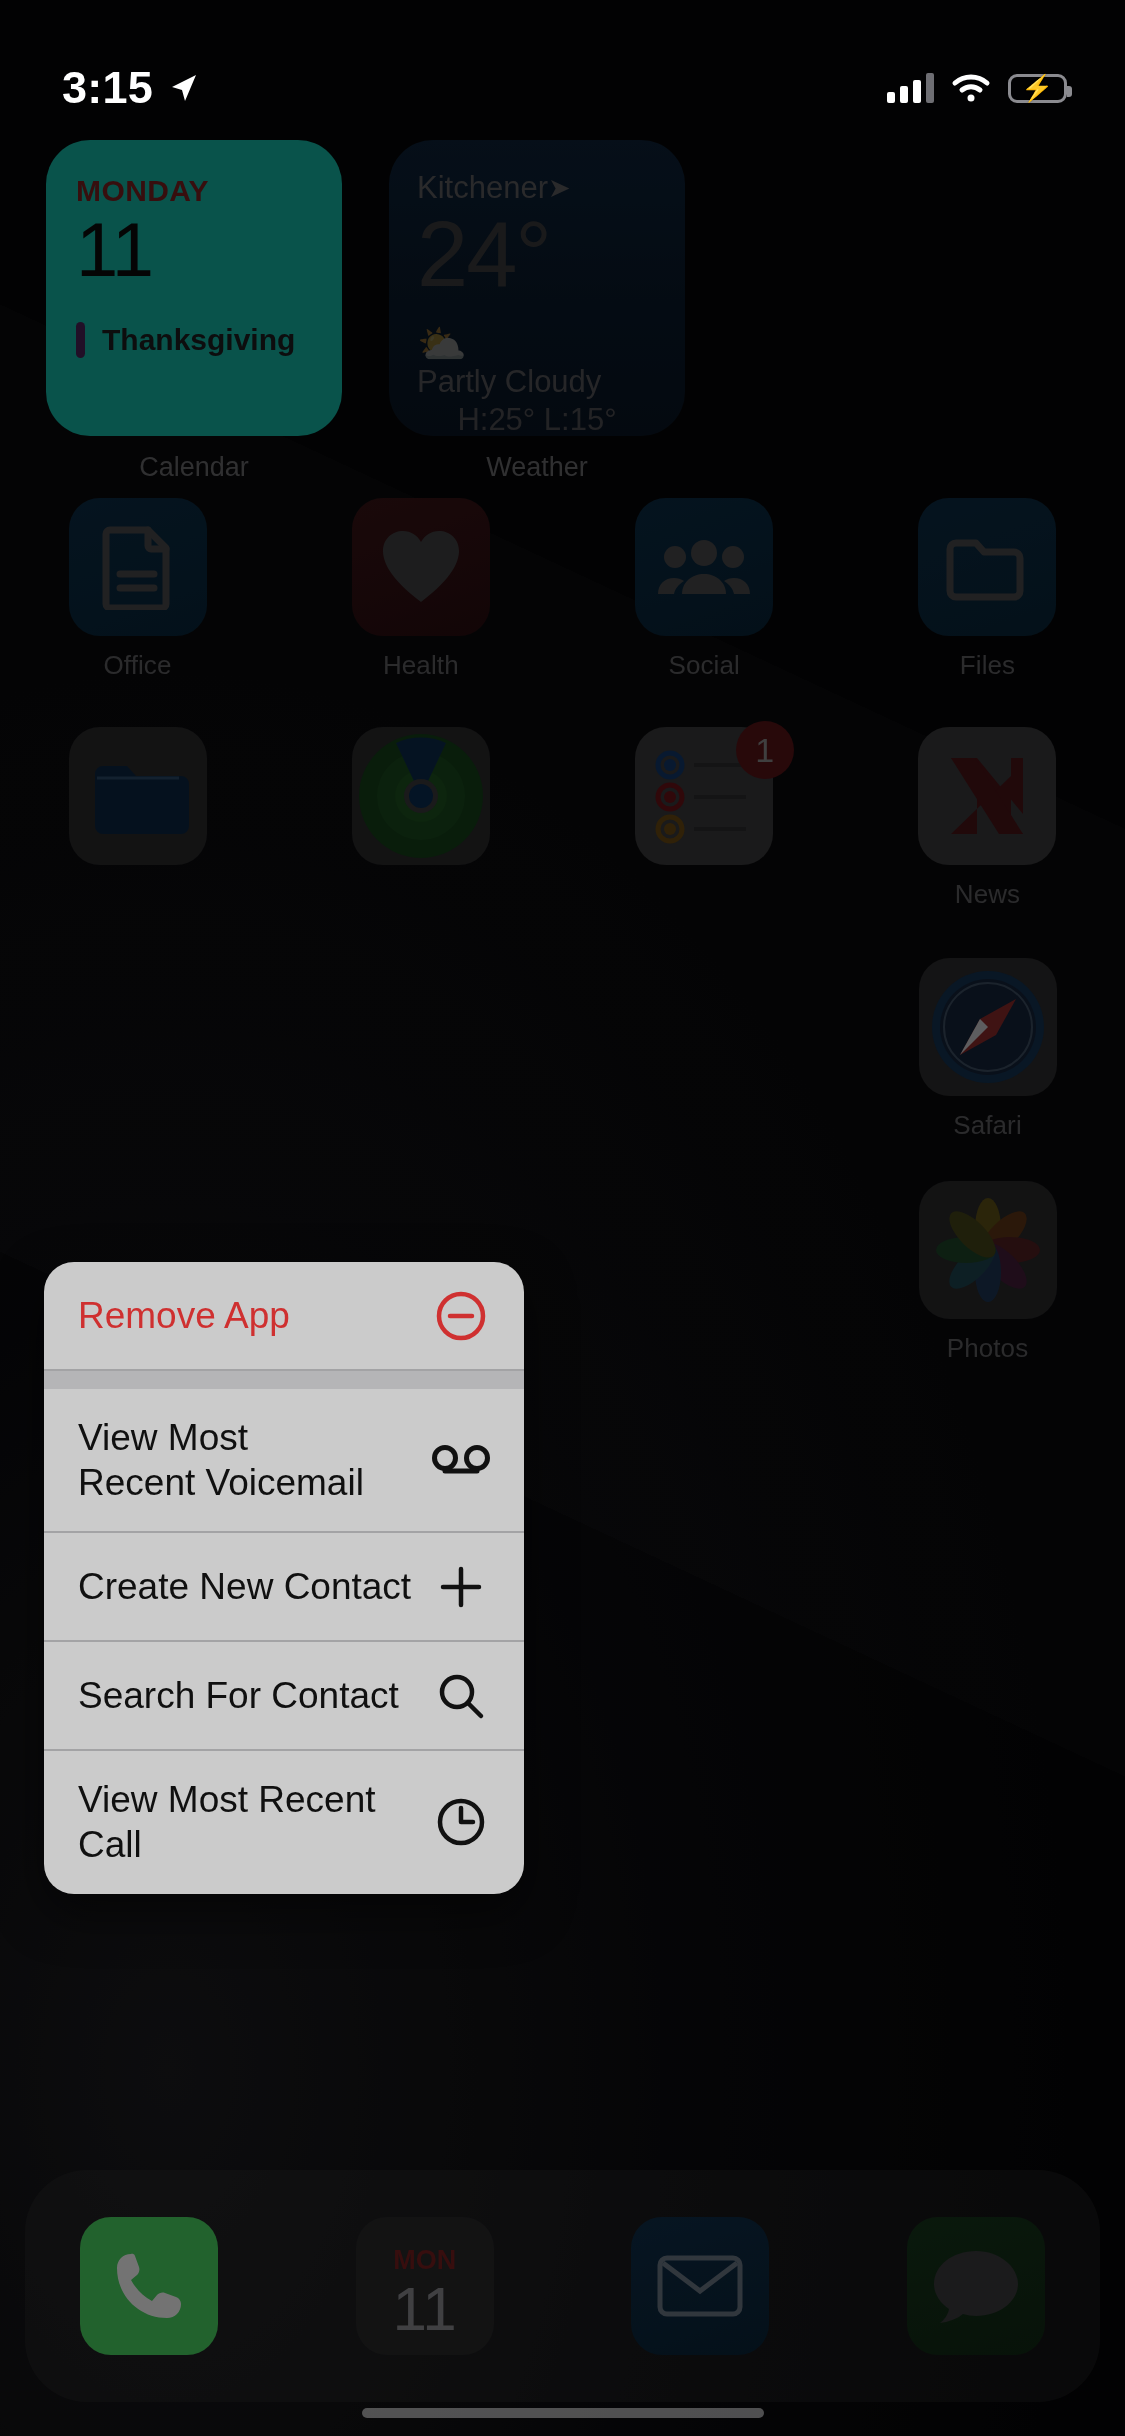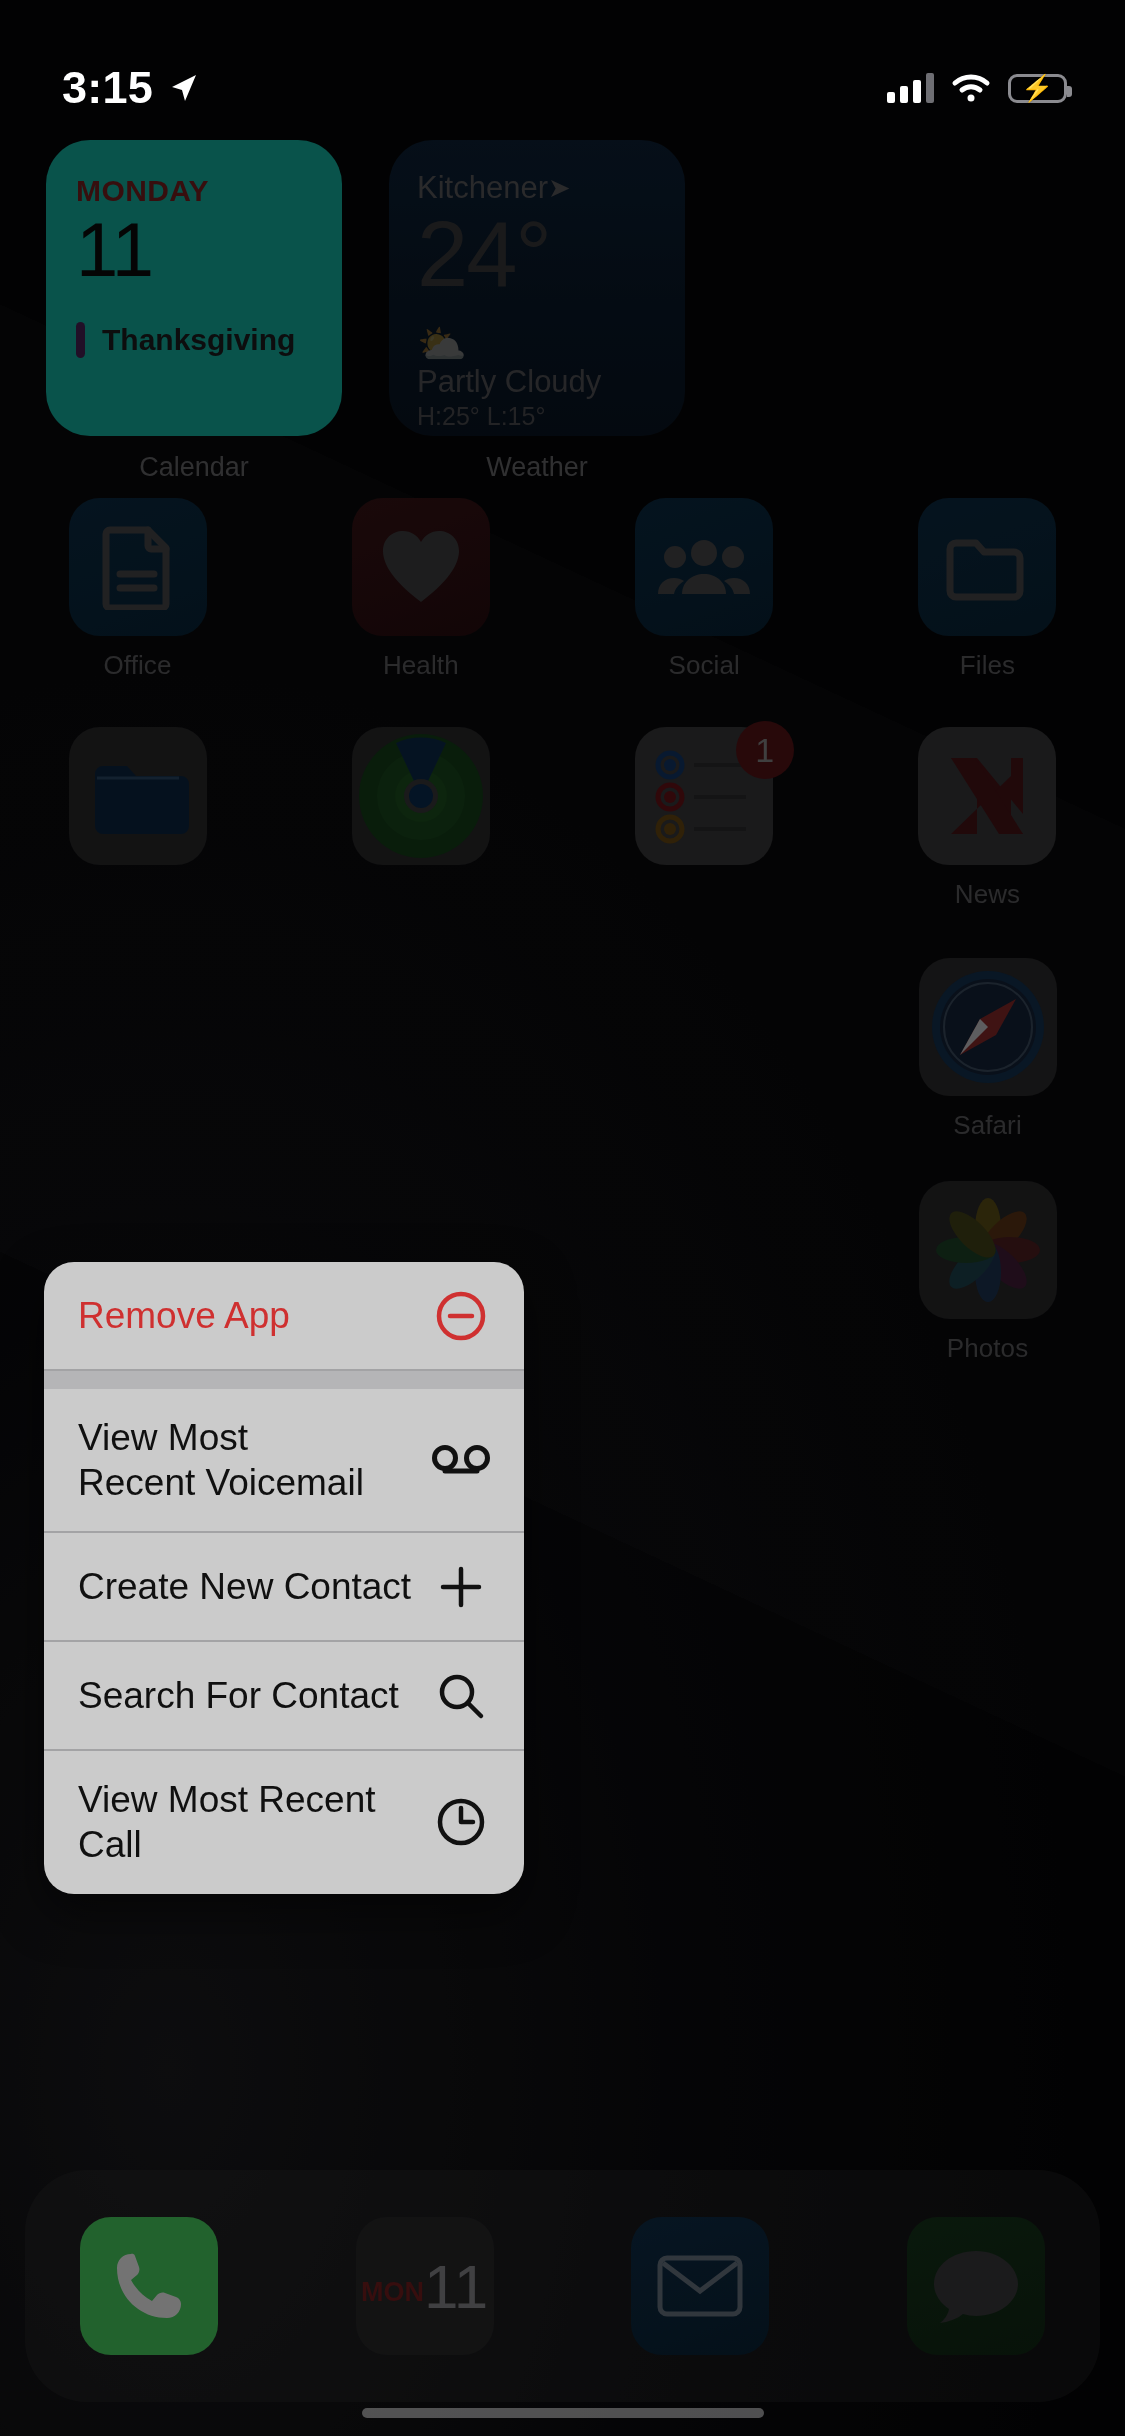--- a/index.html
+++ b/index.html
@@ -70,21 +70,21 @@
   .w-cal-bar{ width:9px; height:36px; border-radius:5px; background:#4b2358; flex:none; }
   .w-cal-title{ color:#1d1d1f; font-size:30px; font-weight:600; }
 
   .w-weather{ background:linear-gradient(180deg,#0e2238 0%,#0b1a2b 55%,#0b1624 100%);
               padding:30px 28px; }
   .w-city{ display:flex; align-items:center; color:#5d5d60; font-size:31px; font-weight:500; }
   .w-arrow{ font-size:27px; color:#5d5d60; }
   .w-temp{ color:#3b3b3d; font-size:92px; font-weight:200; line-height:1; margin-top:2px; letter-spacing:-2px; }
   .w-cond-icon{ margin-top:24px; font-size:40px; filter:grayscale(.35) brightness(.55); line-height:1; }
   .w-cond{ color:#56565a; font-size:31px; font-weight:400; }
-  .w-hl{ color:#4e4e52; font-size:25px; font-weight:400; margin-top:2px; }
+  .w-hl{ color:#4e4e52; font-size:31px; font-weight:400; margin-top:2px;text-align:center; }
 
   .widget-label{ position:absolute; width:296px; text-align:center; color:#6a6a6e;
                  font-size:27px; font-weight:500; }
 
   
   #grid{ position:absolute; top:498px; left:0; right:0; padding:0 40px; }
   .row{ display:flex; justify-content:space-between; margin-bottom:12px; }
   .app{ width:195px; display:flex; flex-direction:column; align-items:center; position:relative; }
   .icon{ width:138px; height:138px; border-radius:31px; position:relative; overflow:hidden;
          display:flex; align-items:center; justify-content:center; }
@@ -108,21 +108,21 @@
           display:flex; align-items:center; justify-content:center; z-index:5; }
 
   
   #dock{ position:absolute; left:25px; right:25px; bottom:34px; height:232px;
          border-radius:62px; background:rgba(58,58,60,.30); padding:0 28px;
          display:flex; align-items:center; justify-content:space-between; }
   .dock-app{ width:192px; display:flex; justify-content:center; }
   .dock-icon{ width:138px; height:138px; border-radius:31px; position:relative; overflow:hidden;
               display:flex; align-items:center; justify-content:center; }
   .ic-phone{ background:#4cd964; }
-  .ic-calendar{ background:#2a2a2c; flex-direction:row; }
+  .ic-calendar{ background:#2a2a2c; flex-direction:column; }
   .cal-mon{ color:#7b1f20; font-size:27px; font-weight:700; margin-top:12px; }
   .cal-num{ color:#8f8f93; font-size:62px; font-weight:300; line-height:1; margin-top:2px; }
   .ic-mail{ background:linear-gradient(160deg,#10304c,#0b2539); }
   .ic-messages{ background:linear-gradient(160deg,#17371c,#112a16); }
 
   
   #context-menu{
     position:absolute; left:44px; top:1262px; width:480px;
     background:#cbcbcb; border-radius:30px; overflow:hidden; z-index:50;
     box-shadow:0 18px 48px rgba(0,0,0,.55);

